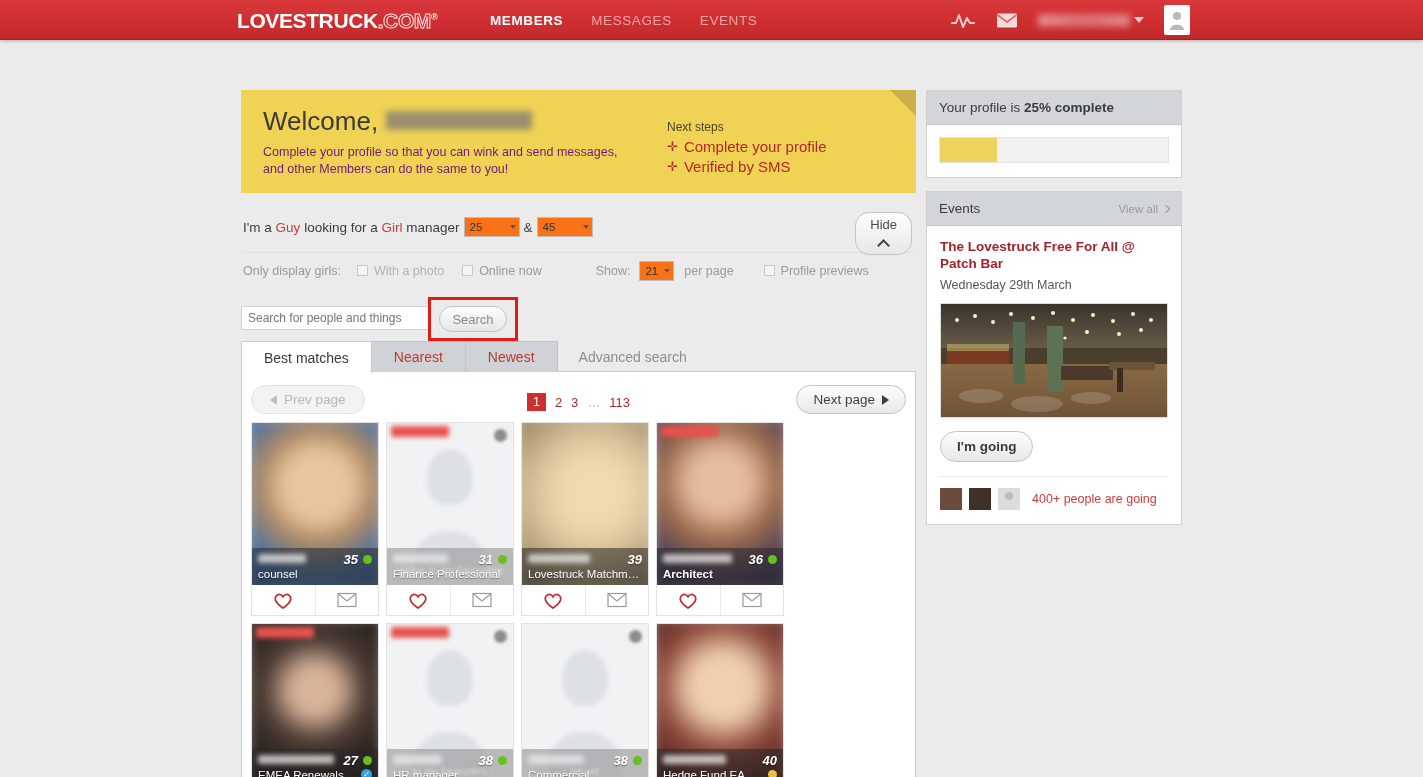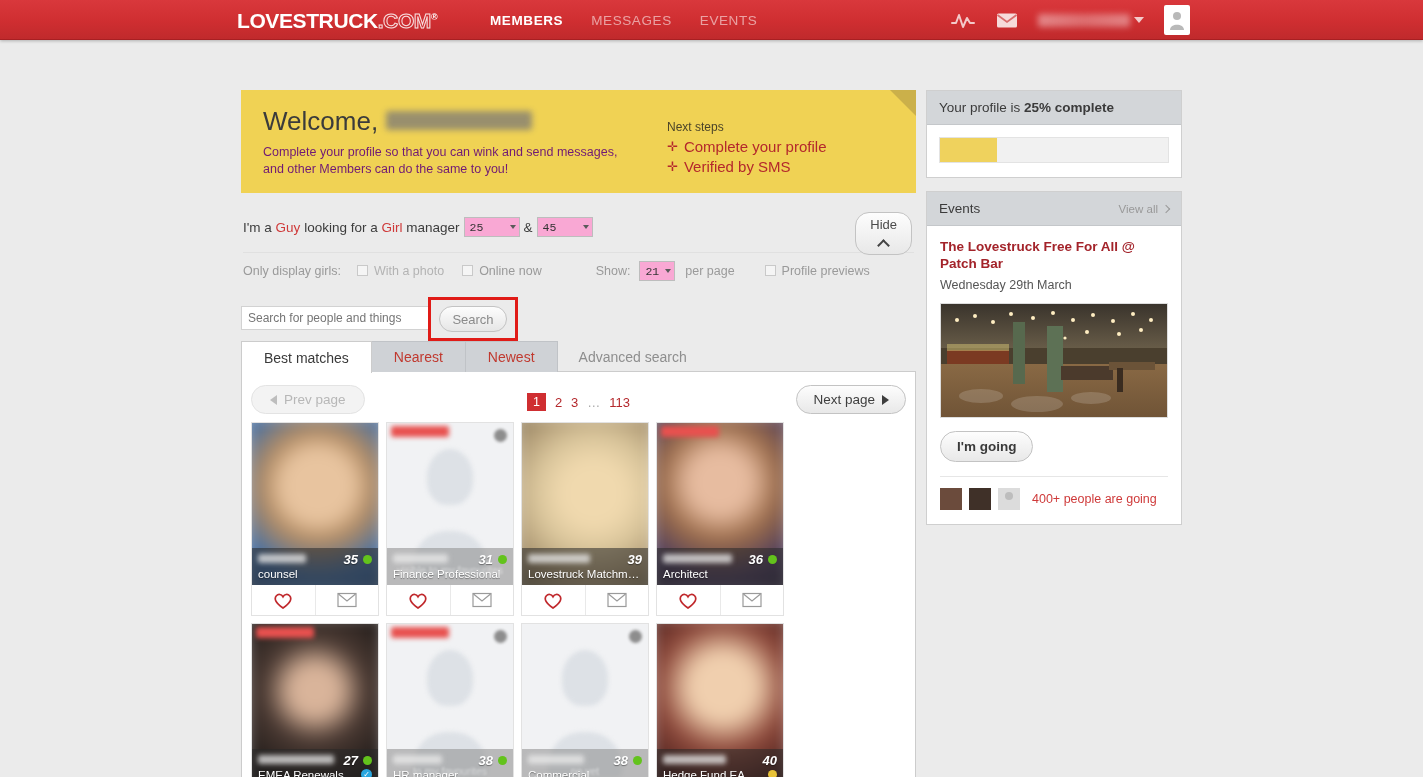--- a/index.html
+++ b/index.html
@@ -77,21 +77,21 @@
   .ns-plus { color: #b4282c; font-size: 13px; line-height: 1; }
   .ns-row a { color: #b4282c; font-size: 15px; text-decoration: none; }
 
   
   .filterbar { padding: 20px 2px 0 2px; }
   .fline { display: flex; align-items: center; font-size: 13.5px; color: #3c3c3c; position: relative; height: 28px; }
   .fline .red { color: #cf3a3a; }
   .sel {
     display: inline-flex; align-items: center; justify-content: space-between;
     height: 20px; min-width: 56px; padding: 0 3px 0 5px; margin: 0 4px;
-    background: #f9a8d4; border: 1px solid #bdbdbd; font-size: 11.5px; color: #333; font-family: Liberation Mono, monospace;
+    background: #f97316; border: 1px solid #bdbdbd; font-size: 11.5px; color: #333;
   }
   .sel .tri { width: 0; height: 0; border-left: 3.5px solid transparent; border-right: 3.5px solid transparent; border-top: 4.5px solid #5a5a5a; margin-left: 6px; }
   .sel.small { min-width: 32px; }
   .btn-pill {
     border: 1px solid #c3c3c3; border-radius: 14px;
     background: linear-gradient(to bottom,#fdfdfd,#e8e8e8);
     font-size: 13px; color: #4a4a4a; padding: 4px 14px;
     display: inline-flex; align-items: center; gap: 6px; cursor: pointer;
   }
   .hide-btn { position: absolute; right: 2px; top: -1px; flex-direction: column; }
@@ -429,21 +429,21 @@
           <div class="card">
             <div class="photo">
               <div class="ph-img" style="background: radial-gradient(circle at 50% 38%, rgb(231, 188, 160) 0px, rgb(231, 188, 160) 22%, rgb(154, 107, 74) 44%, rgb(74, 59, 94) 72%, rgb(43, 35, 56) 100%);"></div>
               <div class="badge-feat"></div>
               <div class="cinfo">
                 <div class="crow1">
                   <span class="nameblur" style="width: 69px;"></span>
                   <span class="age">36</span>
                   <span class="dot-on"></span>
                 </div>
-                <div style="display: flex; align-items: center; justify-content: space-between; gap: 4px;">
+                <div style="display: flex; align-items: center; justify-content: space-between; gap: 4px; font-weight: bold;">
                   <div class="occ">Architect</div>
                 </div>
               </div>
             </div>
             <div class="cactions">
               <div class="cact">
                 <svg width="20" height="17" viewBox="0 0 20 17">
                   <path d="M10 16 C2 10.5 1 6.5 3.4 3.8 C5.4 1.6 8.4 2.3 10 4.8 C11.6 2.3 14.6 1.6 16.6 3.8 C19 6.5 18 10.5 10 16 Z" fill="none" stroke="#c0282c" stroke-width="1.7"></path>
                 </svg>
               </div>

